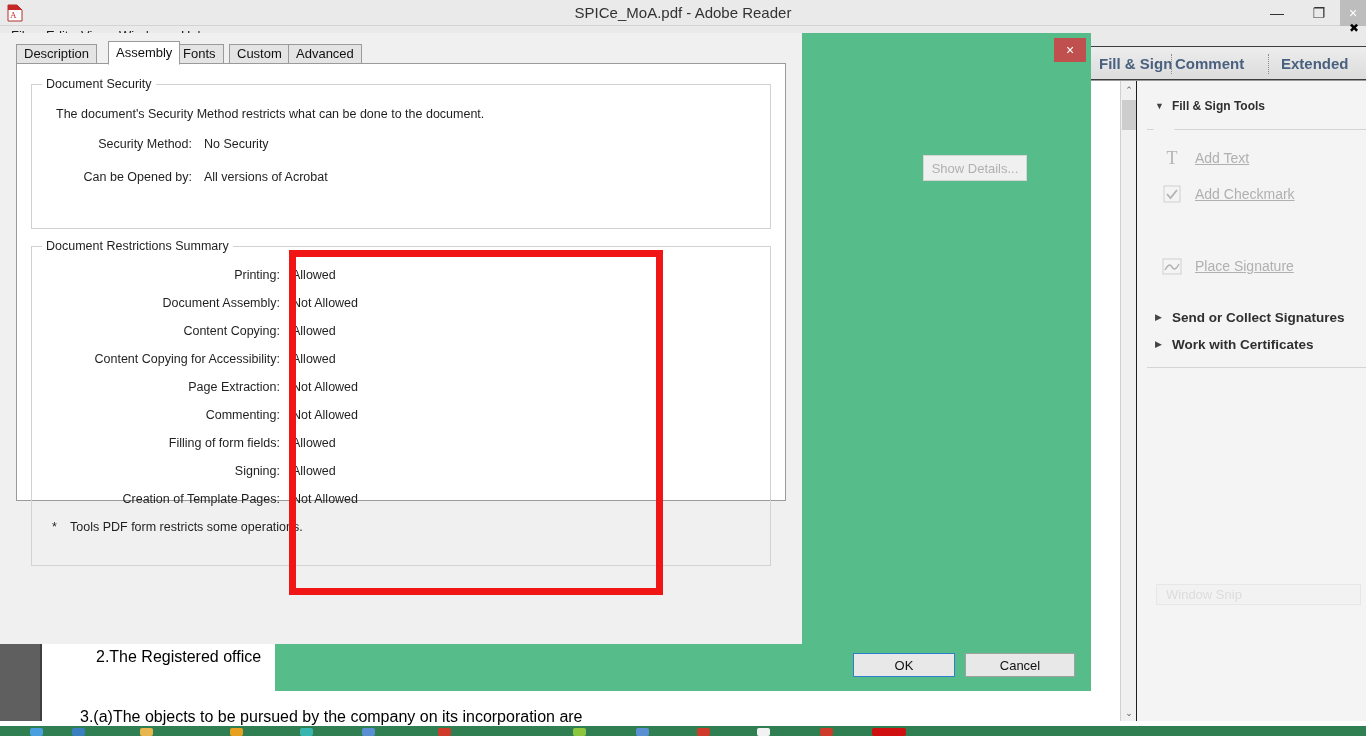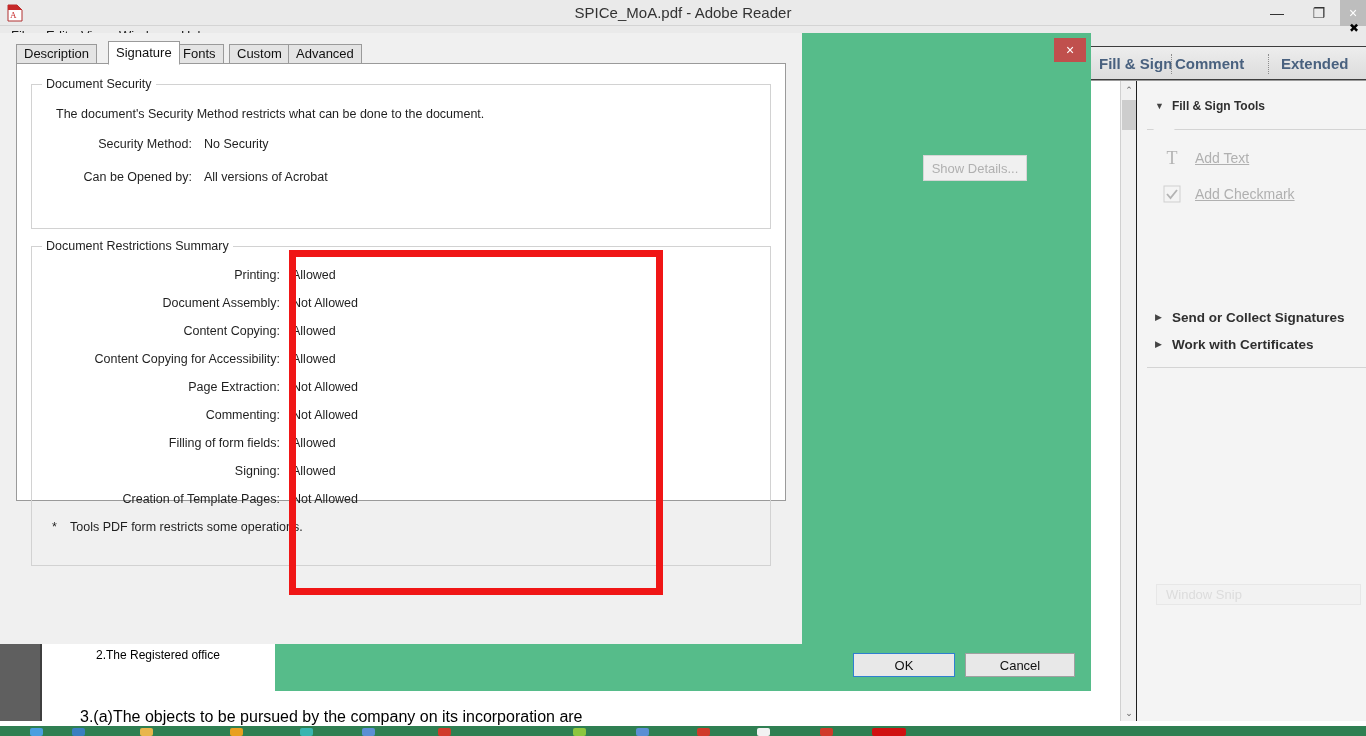--- a/index.html
+++ b/index.html
@@ -107,21 +107,21 @@
   }
   #moa-radio::after{
     content:""; position:absolute; left:3px; top:3px; width:7px; height:7px;
     border-radius:50%; background:#000;
   }
   #srn-label{ left:70px; top:290px; font-size:15px; font-weight:bold; }
   #tbl-label{ left:74px; top:347px; font-size:15px; font-weight:bold; }
   #tableA{ left:54px; top:395px; font-size:15px; }
   #tableA u{ font-weight:bold; }
   #item1{ left:54px; top:472px; font-size:16px; }
-  #item2{ left:54px; top:567px; font-size:12px; }
+  #item2{ left:54px; top:567px; font-size:16px; }
   #item3{ left:38px; top:627px; font-size:16px; }
 
   
   #vscroll{
     position:absolute; left:1120px; top:81px; width:16px; height:640px;
     background:#f0f0f0; border-left:1px solid #d0d0d0;
   }
   .sb-arrow{
     position:absolute; left:0; width:16px; height:17px;
     display:flex; align-items:center; justify-content:center;
@@ -407,20 +407,29 @@
   </div>
   <div class="tool-row" style="top:98px">
     <span class="tool-glyph">
       <svg width="18" height="18" viewBox="0 0 18 18">
           <rect x="1" y="1" width="16" height="16" fill="none" stroke="#cfcfcf"></rect>
           <path d="M4 9 l3.5 4 l6.5 -8" fill="none" stroke="#b3b3b3" stroke-width="1.8"></path>
         </svg>
     </span>
     <span class="tool-label">Add Checkmark</span>
   </div>
+  <div class="tool-row" style="top:170px">
+    <span class="tool-glyph">
+      <svg width="20" height="17" viewBox="0 0 20 17">
+          <rect x="1" y="1" width="18" height="15" fill="none" stroke="#cfcfcf"></rect>
+          <path d="M3 12 q4 -8 7 -3 t7 -3" fill="none" stroke="#b3b3b3" stroke-width="1.5"></path>
+        </svg>
+    </span>
+    <span class="tool-label">Place Signature</span>
+  </div>
 
   <div id="fs-divider2"></div>
 
   <div class="sec-row" style="top:225px">
     <span class="sec-caret">▶</span>
     <span class="sec-label">Send or Collect Signatures</span>
   </div>
   <div class="sec-row" style="top:252px">
     <span class="sec-caret">▶</span>
     <span class="sec-label">Work with Certificates</span>
@@ -431,21 +440,21 @@
 
 <div id="dialog">
   <div id="dlg-title">Document Properties</div>
 </div>
 <div id="dlg-close">×</div>
 
 <div id="dlg-inner"></div>
 
 <div id="tabstrip">
   <div class="dtab" style="left:0px">Description</div>
-  <div class="dtab active" style="left:92px">Signature</div>
+  <div class="dtab active" style="left:92px">Assembly</div>
   <div class="dtab" style="left:159px">Fonts</div>
   <div class="dtab" style="left:213px">Custom</div>
   <div class="dtab" style="left:272px">Advanced</div>
 </div>
 
 <div id="tabpanel">
 
   <div class="group" id="g-security">
     <span class="group-legend">Document Security</span>
     <div id="sec-desc">The document's Security Method restricts what can be done to the document.</div>

